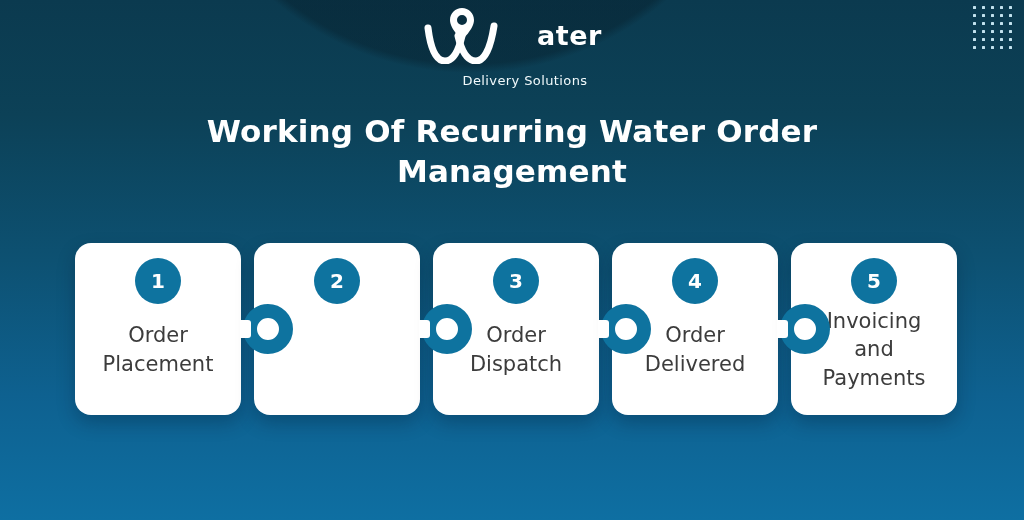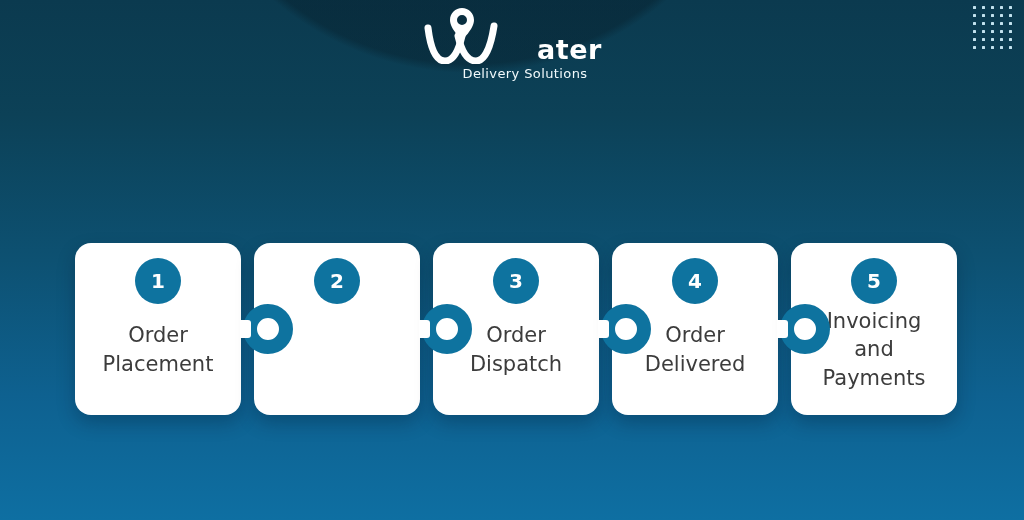--- a/index.html
+++ b/index.html
@@ -14,25 +14,25 @@
   
   .stage::before {
     content:""; position:absolute; inset:0; pointer-events:none;
     background: radial-gradient(circle at 470px -230px,
       rgba(5,25,36,0.38) 0px, rgba(5,25,36,0.38) 294px, rgba(5,25,36,0) 303px);
   }
 
   
   .logo { position:absolute; top:8px; left:0; right:0;
           display:flex; flex-direction:column; align-items:center; color:#fff; }
-  .logo-row { display:flex; align-items:flex-end; height:56px;gap:40px; }
+  .logo-row { display:flex; align-items:center; height:56px;gap:40px; }
   .logo-row svg { display:block; }
   .brand-suffix { font-size:27px; font-weight:bold; line-height:1;
                   margin-left:-5px; padding-bottom:1px; letter-spacing:0.5px; color:#fff; }
-  .tagline { font-size:13px; margin-top:2px; letter-spacing:0.4px; color:#f2fafc;padding-left:26px; }
+  .tagline { font-size:13px; margin-top:9px; letter-spacing:0.4px; color:#f2fafc;padding-left:26px; }
 
   
   .dots { position:absolute; top:6px; left:973px;
           display:grid; grid-template-columns:repeat(5,3px);
           grid-auto-rows:3px; column-gap:6px; row-gap:5px; }
   .dot { width:3px; height:3px; border-radius:0.5px; background:var(--dots,#c2e2ee); }
 
   
   .title { position:absolute; top:90px; left:50%; transform:translateX(-50%);
            width:720px; text-align:center; color:var(--title-text,#ffffff);
@@ -106,20 +106,21 @@
       <div class="dot"></div>
       <div class="dot"></div>
       <div class="dot"></div>
       <div class="dot"></div>
       <div class="dot"></div>
       <div class="dot"></div>
       <div class="dot"></div>
       <div class="dot"></div>
     </div>
 
+  <h1 class="title">Working Of Recurring Water Order Management</h1>
 
   <div class="steps">
 
     <div class="card">
       <div class="badge">1</div>
       <div class="step-label">Order
 Placement</div>
     </div>
 
     <div class="card">

